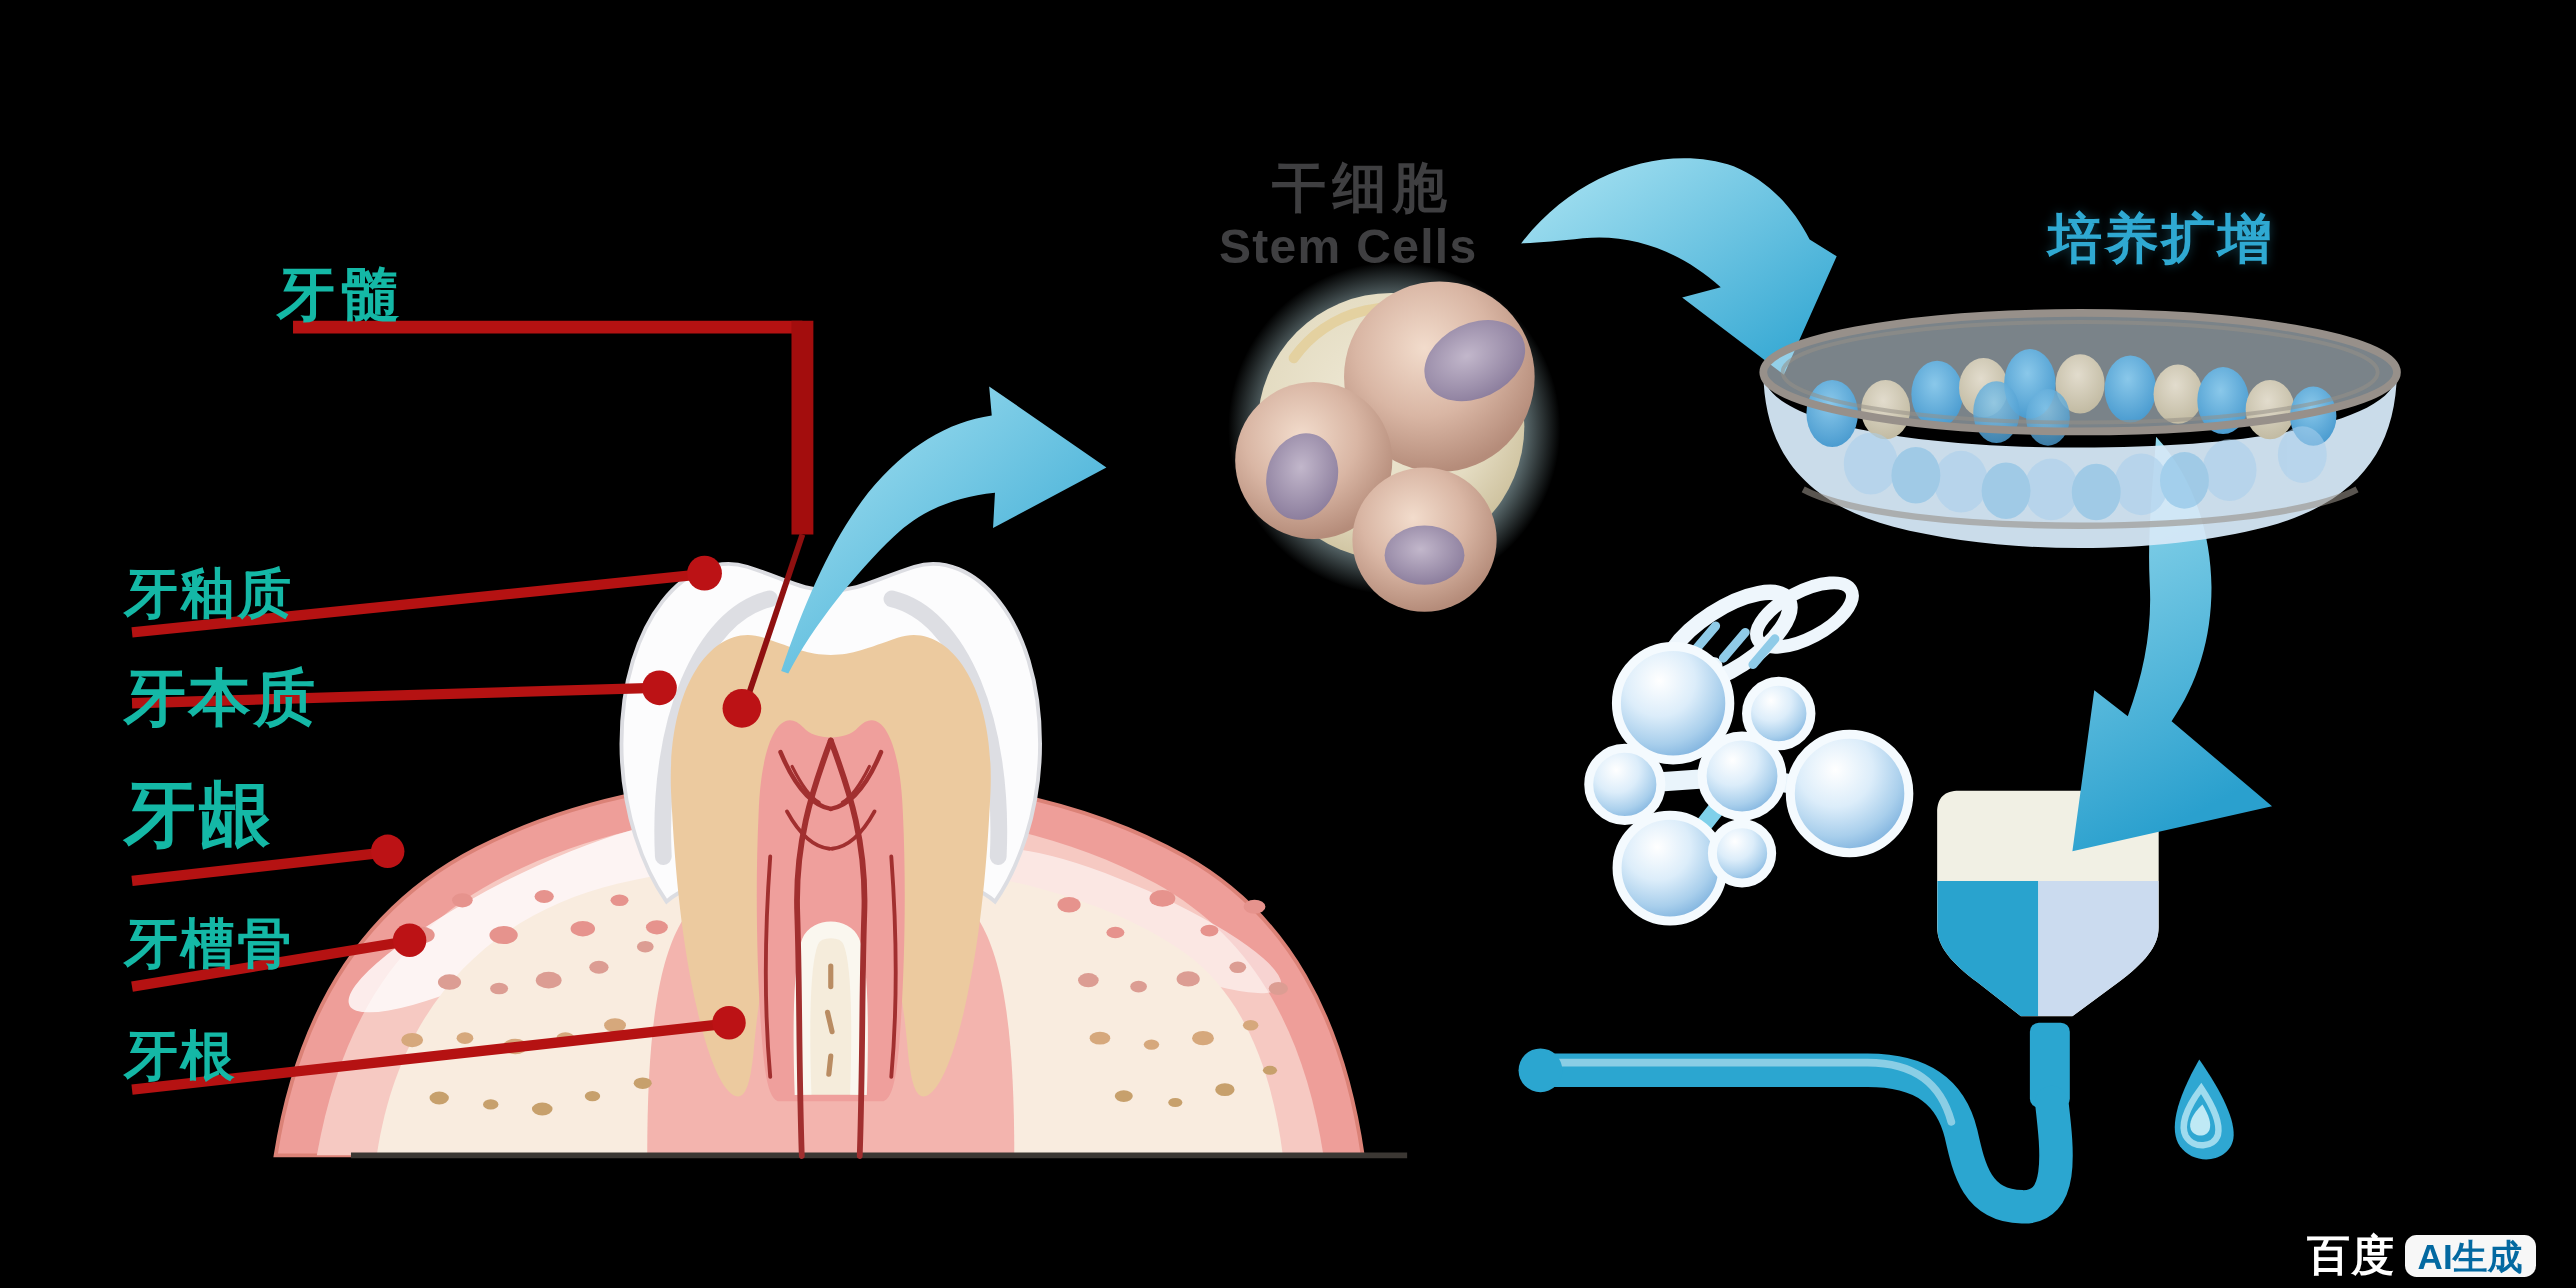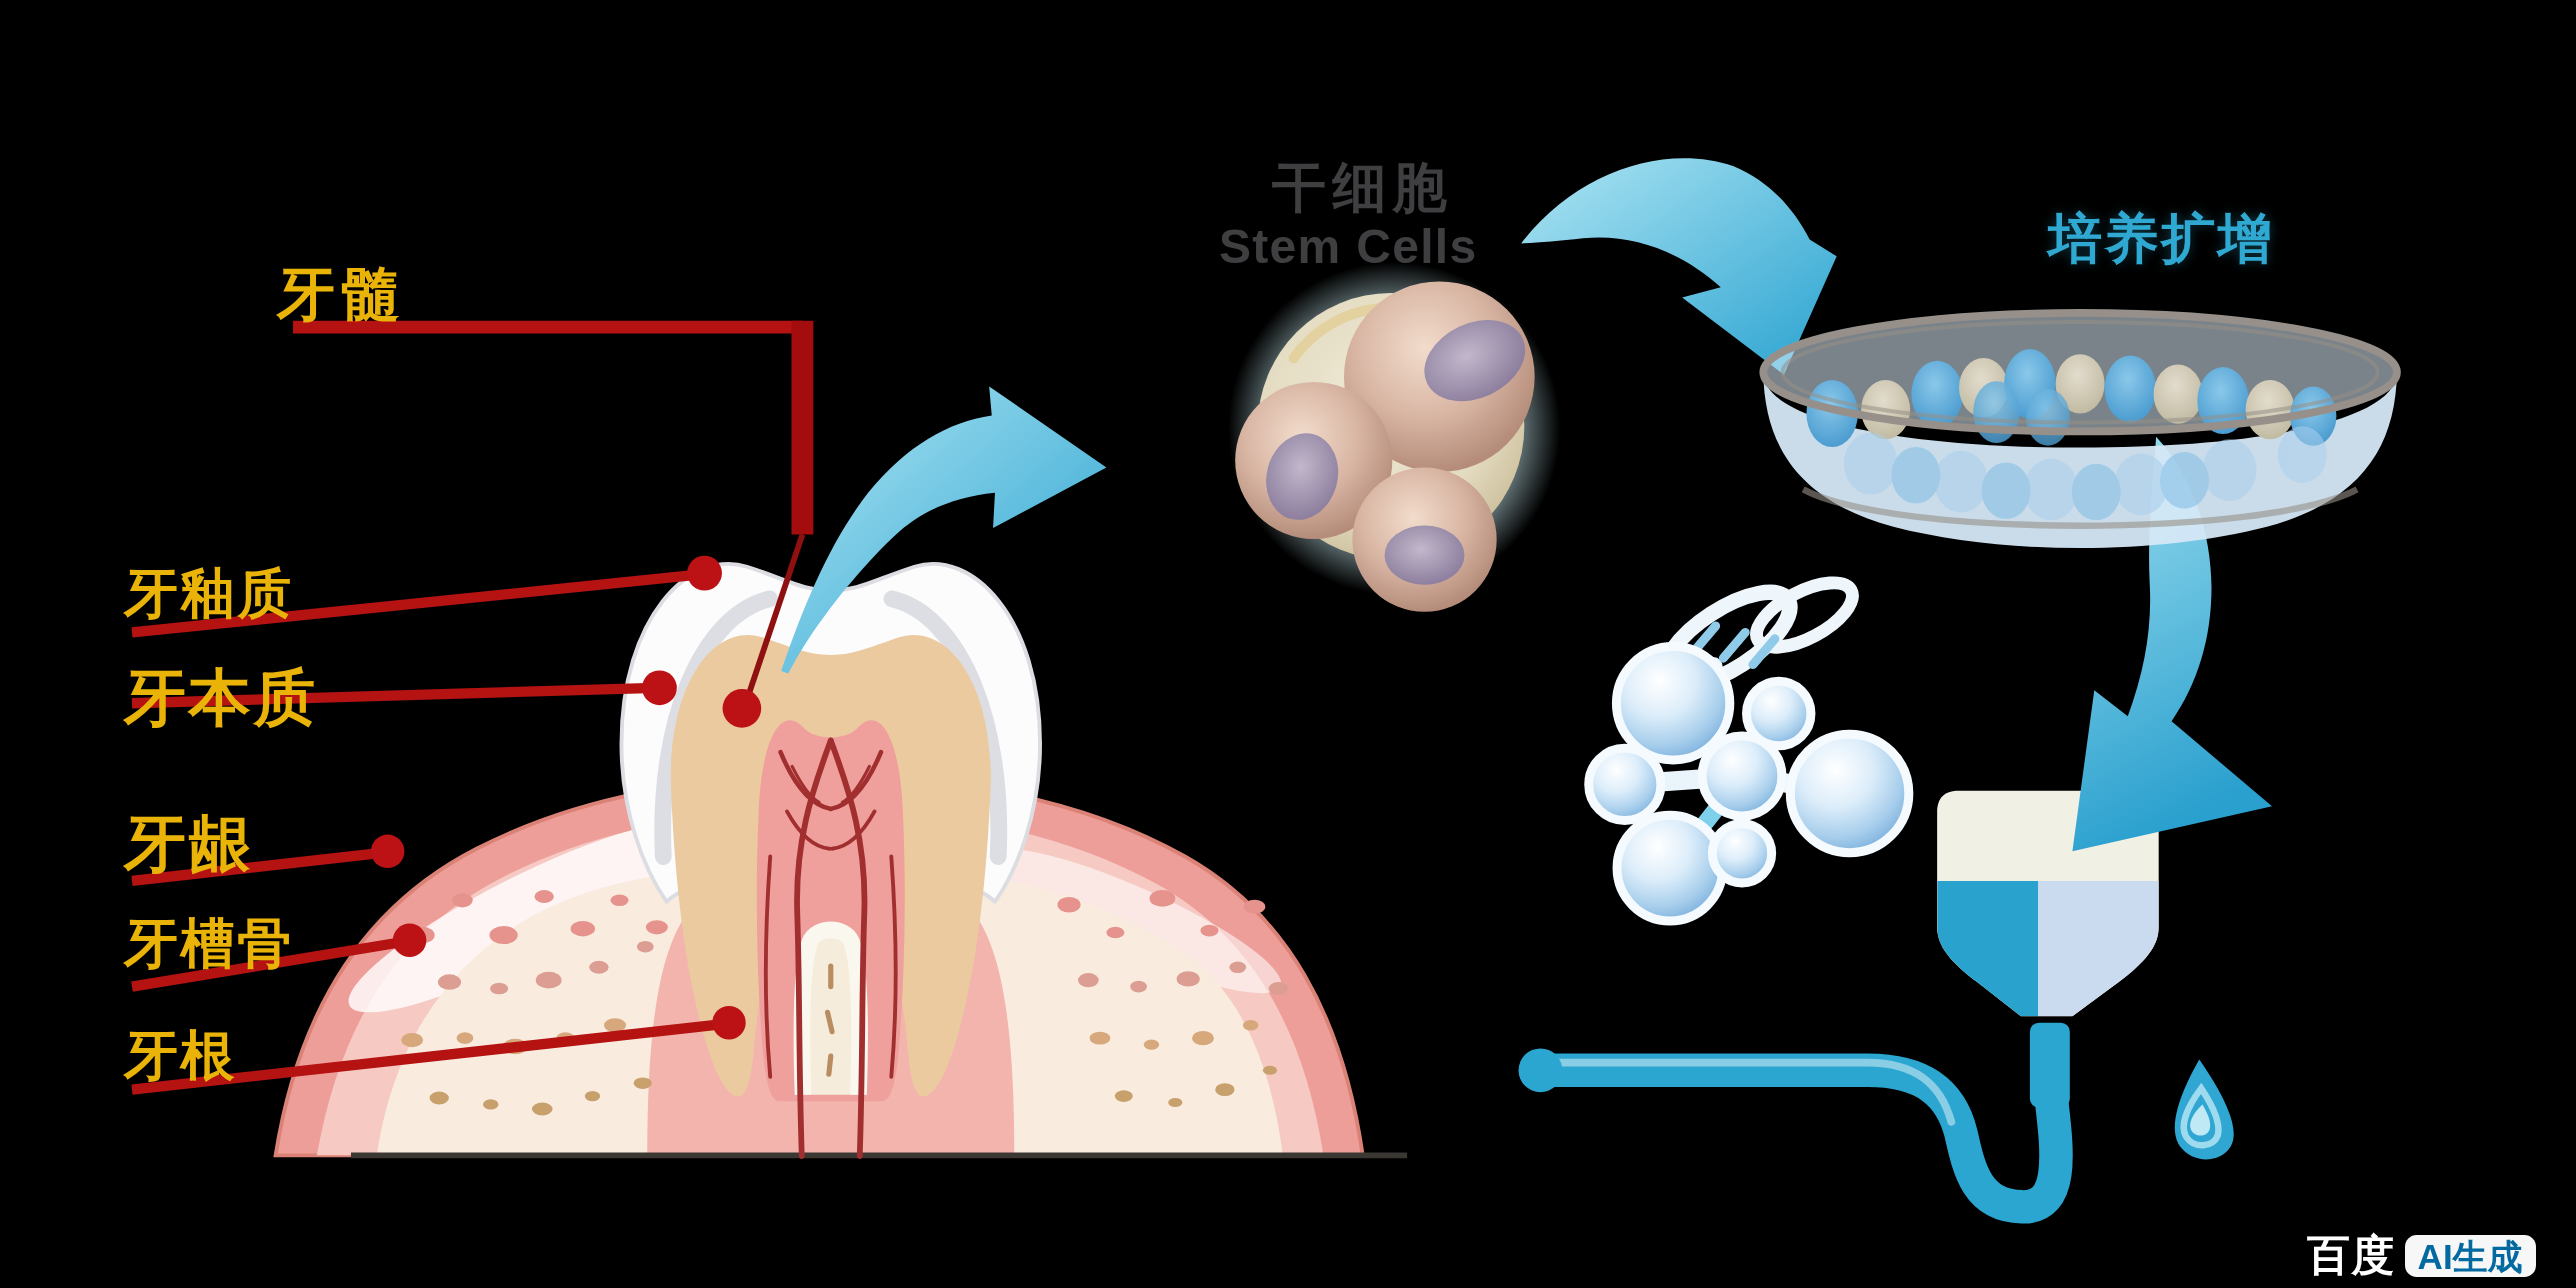--- a/index.html
+++ b/index.html
@@ -2,21 +2,21 @@
 <html style="font-size:10.3px"><head>
 <meta charset="utf-8">
 <style>
   html,body{margin:0;padding:0;background:#000;}
   #stage{
     position:relative;width:2576px;height:1288px;background:#000;overflow:hidden;
     font-family:"Liberation Sans","DejaVu Sans",sans-serif;
   }
   #art{position:absolute;left:0;top:0;width:2576px;height:1288px;}
   .lbl{position:absolute;font-weight:800;white-space:nowrap;line-height:1;}
-  .lbl.dark-red{color:#eab308;}
+  .lbl.dark-red{color:#14b8a6;}
   .lbl.charcoal{color:#3f3f41;}
   .lbl.cyan{color:#2fa9d2;text-shadow:0 0 10.3px rgba(47,169,210,.35);}
   #wm{position:absolute;left:2307px;top:1227px;display:flex;align-items:center;gap:9px;}
   #wm .brand{color:#ffffff;font-weight:900;font-size:43px;letter-spacing:1.3px;
              text-shadow:0 1.3px 3.9px rgba(0,0,0,.8);}
   #wm .badge{background:#f7f7f7;color:#0369a1;font-weight:700;font-size:35px;
              border-radius:11.6px;padding:3.9px 13px;line-height:1;}
 </style>
 </head>
 <body>
@@ -293,21 +293,21 @@
       <circle cx="2705" cy="1205" r="62" fill="url(#sphG)"></circle>
       <circle cx="2705" cy="1325" r="46" fill="url(#sphG)"></circle>
       <circle cx="2872" cy="1232" r="92" fill="url(#sphG)"></circle>
     </g>
   </g>
 </svg>
 
   <div class="lbl dark-red" style="left:277px;top:265px;font-size:58px;letter-spacing:6.4px;">牙髓</div>
   <div class="lbl dark-red" style="left:124px;top:571px;font-size:54px;letter-spacing:2.6px;font-family:Liberation Mono, monospace;">牙釉质</div>
   <div class="lbl dark-red" style="left:124px;top:667px;font-size:62px;letter-spacing:2.6px;">牙本质</div>
-  <div class="lbl dark-red" style="left:124px;top:813px;font-size:62px;letter-spacing:2.6px;text-align:center;">牙龈</div>
+  <div class="lbl dark-red" style="left:124px;top:778px;font-size:72px;letter-spacing:2.6px;text-align:center;">牙龈</div>
   <div class="lbl dark-red" style="left:124px;top:916px;font-size:54px;letter-spacing:2.6px;">牙槽骨</div>
   <div class="lbl dark-red" style="left:124px;top:1028px;font-size:54px;letter-spacing:2.6px;">牙根</div>
 
   <div class="lbl charcoal" style="left:1272px;top:160px;font-size:54px;letter-spacing:6.4px;">干细胞</div>
   <div class="lbl charcoal" style="left:1219px;top:223px;font-size:48px;letter-spacing:1.3px;">Stem Cells</div>
   <div class="lbl cyan" style="left:2048px;top:211px;font-size:54px;letter-spacing:2.6px;">培养扩增</div>
 
   <div id="wm">
     <span class="brand">百度</span>
     <span class="badge">AI生成</span>

